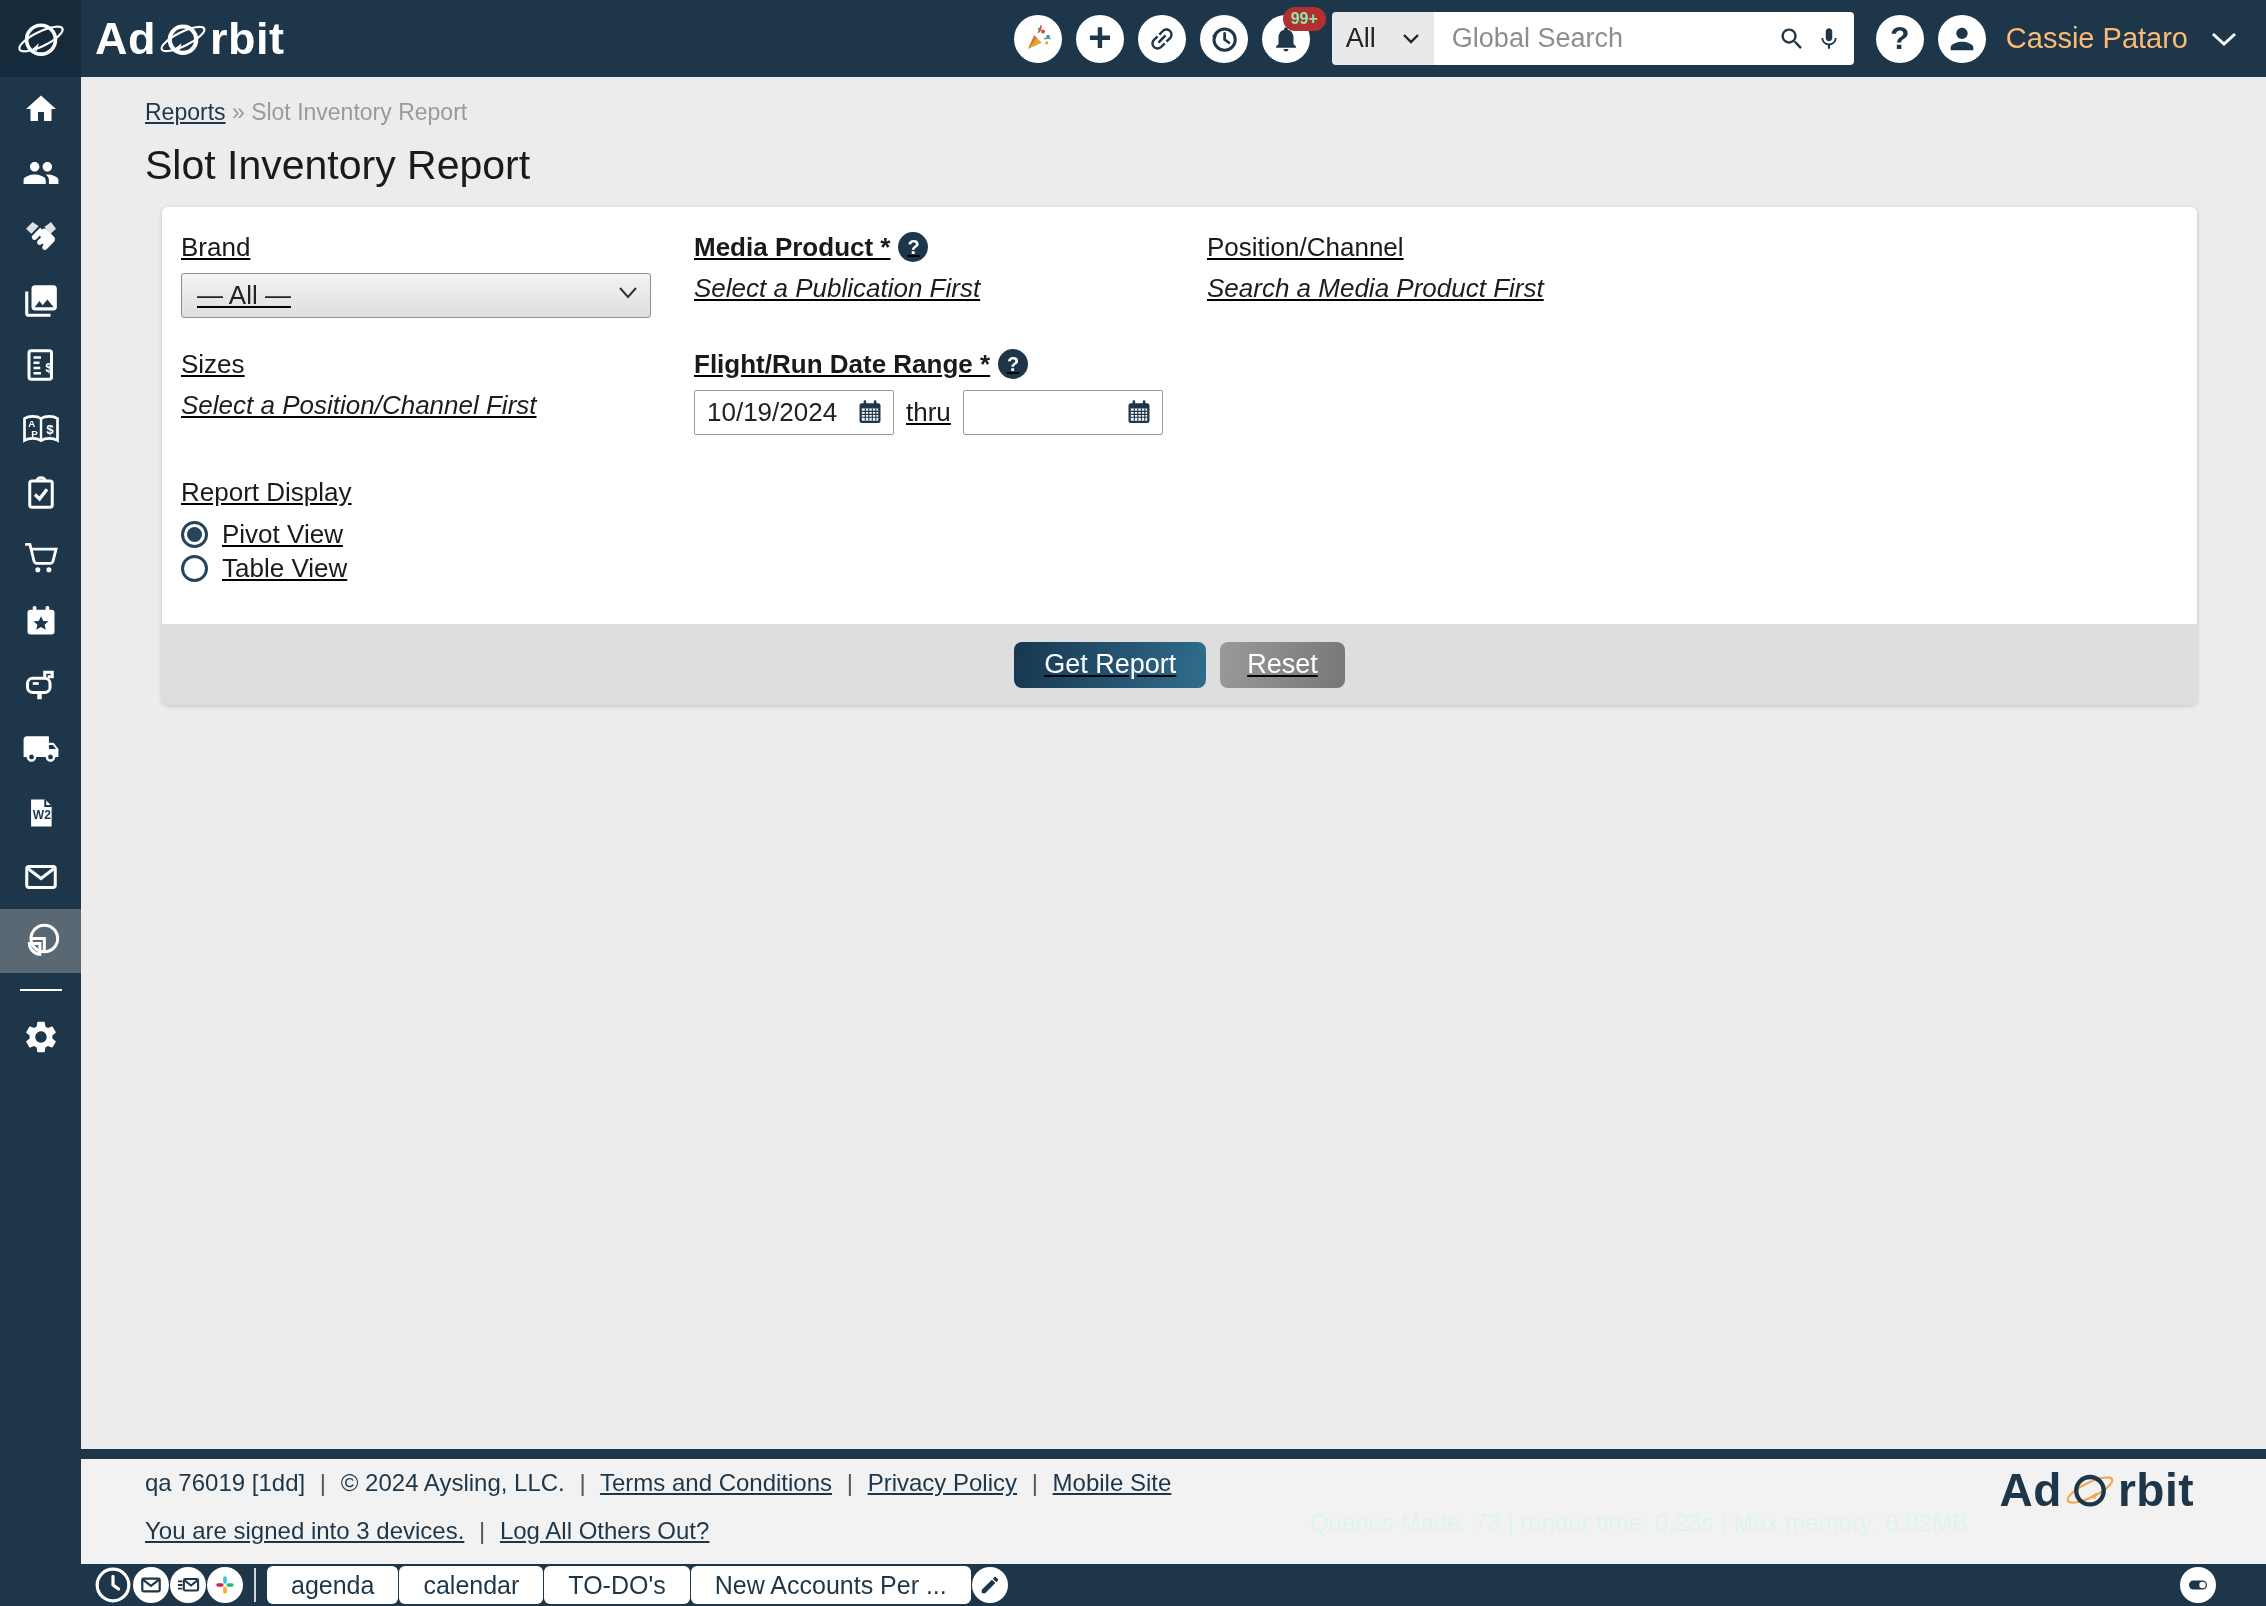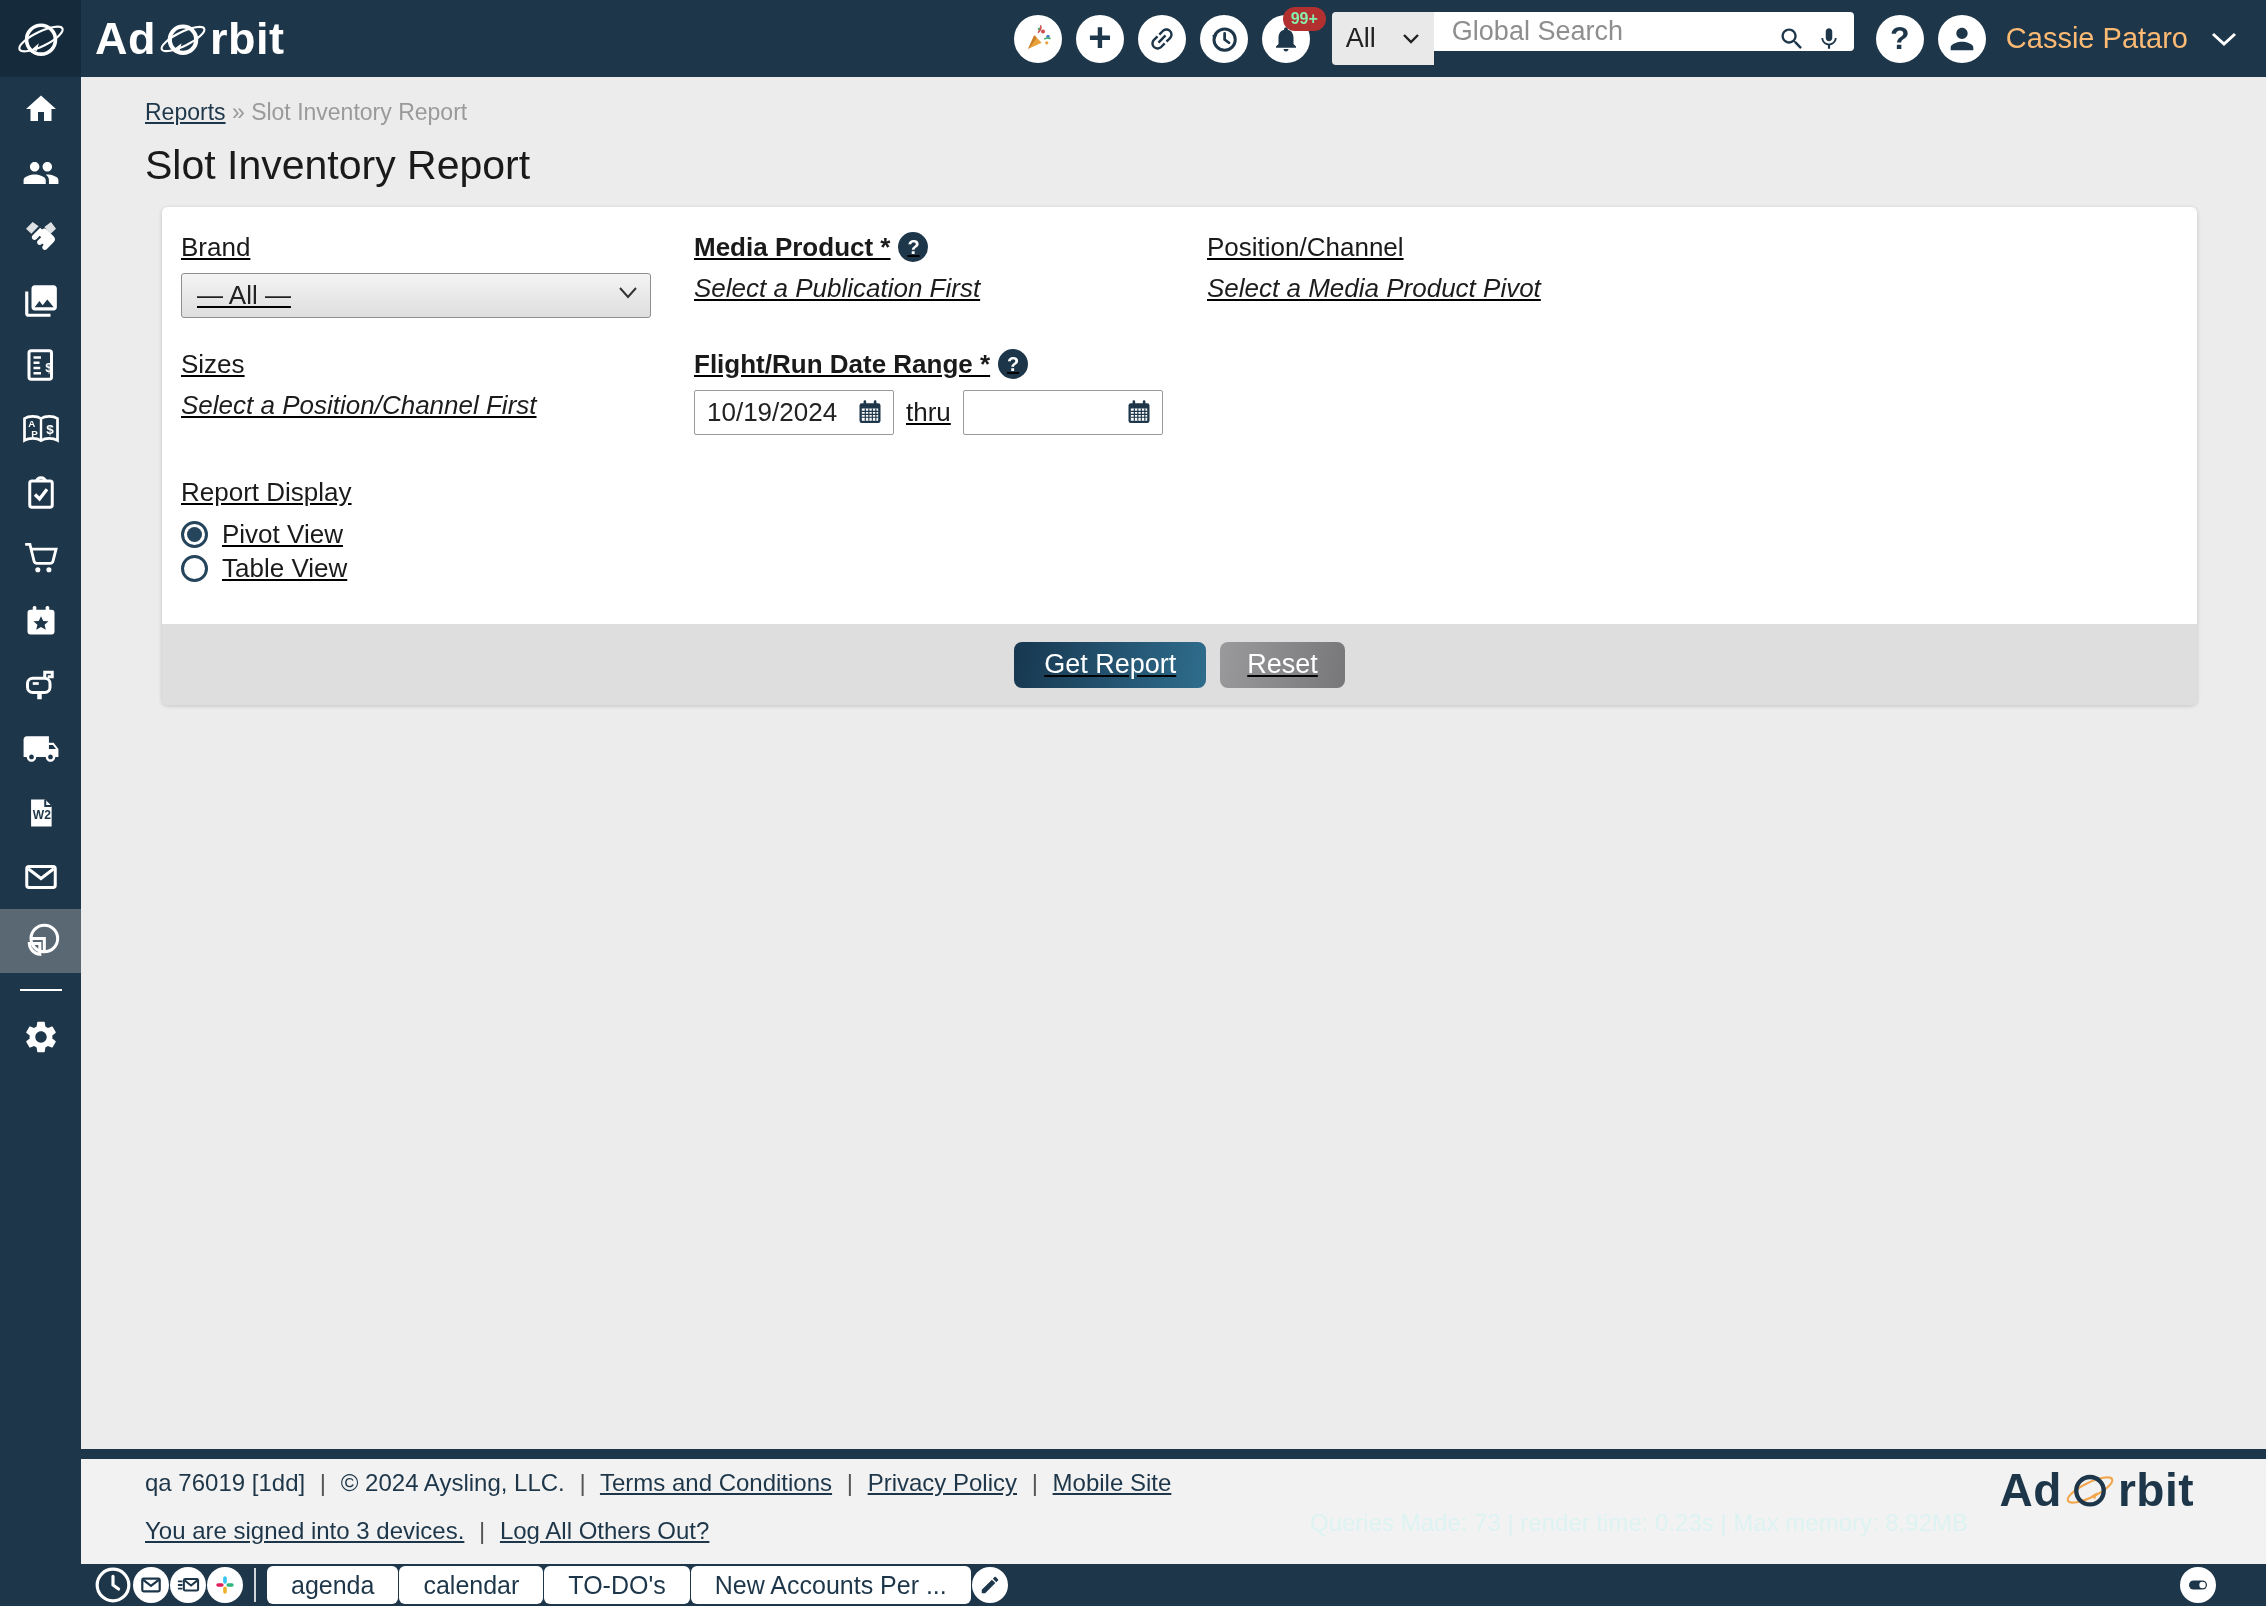--- a/index.html
+++ b/index.html
@@ -14,21 +14,21 @@
   .brand .orbit-o { margin:0 2px; }
   .top-right { margin-left:auto; display:flex; align-items:center; gap:14px; padding-right:28px; }
   .circle-btn { width:48px; height:48px; border-radius:50%; background:#fff; display:flex; align-items:center; justify-content:center; color:#1d3649; position:relative; flex:0 0 auto; }
   .circle-btn svg { display:block; }
   .plus-glyph { font-size:40px; font-weight:700; line-height:1; margin-top:-4px; }
   .q-glyph { font-size:32px; font-weight:700; }
   .badge { position:absolute; top:-8px; right:-16px; background:#b23030; color:#86efac; font-size:16px; font-weight:700; border-radius:999px; padding:4px 8px; line-height:1; }
   .search-group { display:flex; align-items:stretch; height:53px; margin:0 8px; }
   .search-scope { background:#e9e9e9; color:#222; display:flex; align-items:center; gap:26px; padding:0 14px; font-size:27px; border-radius:4px 0 0 4px; cursor:pointer; }
   .search-box { position:relative; }
-  .search-box input { width:420px; height:39px; border:none; outline:none; font-size:27px; padding:0 96px 0 18px; color:#333; border-radius:0 4px 4px 0; font-family:"Liberation Sans", sans-serif; }
+  .search-box input { width:420px; height:53px; border:none; outline:none; font-size:27px; padding:0 96px 0 18px; color:#333; border-radius:0 4px 4px 0; font-family:"Liberation Sans", sans-serif; }
   .search-box input::placeholder { color:#8e8e8e; }
   .search-icons { position:absolute; right:12px; top:0; height:53px; display:flex; align-items:center; gap:10px; color:#1d3649; }
   .username { color:#fdba74; font-size:29px; margin-left:6px; }
   .user-chev { margin-left:8px; display:flex; align-items:center; }
 
   
   .sidebar { position:absolute; top:77px; left:0; bottom:0; width:81px; background:#1d3649; z-index:4; }
   .side-item { width:81px; height:64px; display:flex; align-items:center; justify-content:center; color:#fff; cursor:pointer; }
   .side-item.selected { background:#5a6873; }
   .side-divider { width:42px; height:2px; background:#fff; margin:16px auto 14px auto; }
@@ -312,21 +312,21 @@
           </div>
           <div class="field">
             <div class="field-label req">
               <span>Media Product *</span>
               <span class="help-badge">?</span>
             </div>
             <div class="hint">Select a Publication First</div>
           </div>
           <div class="field">
             <div class="field-label">Position/Channel</div>
-            <div class="hint">Select a Media Product Pivot</div>
+            <div class="hint">Search a Media Product First</div>
           </div>
         </div>
 
         <div class="fields-grid row2">
           <div class="field">
             <div class="field-label">Sizes</div>
             <div class="hint">Select a Position/Channel First</div>
           </div>
           <div class="field" style="grid-column: 2 / span 2;">
             <div class="field-label req">

